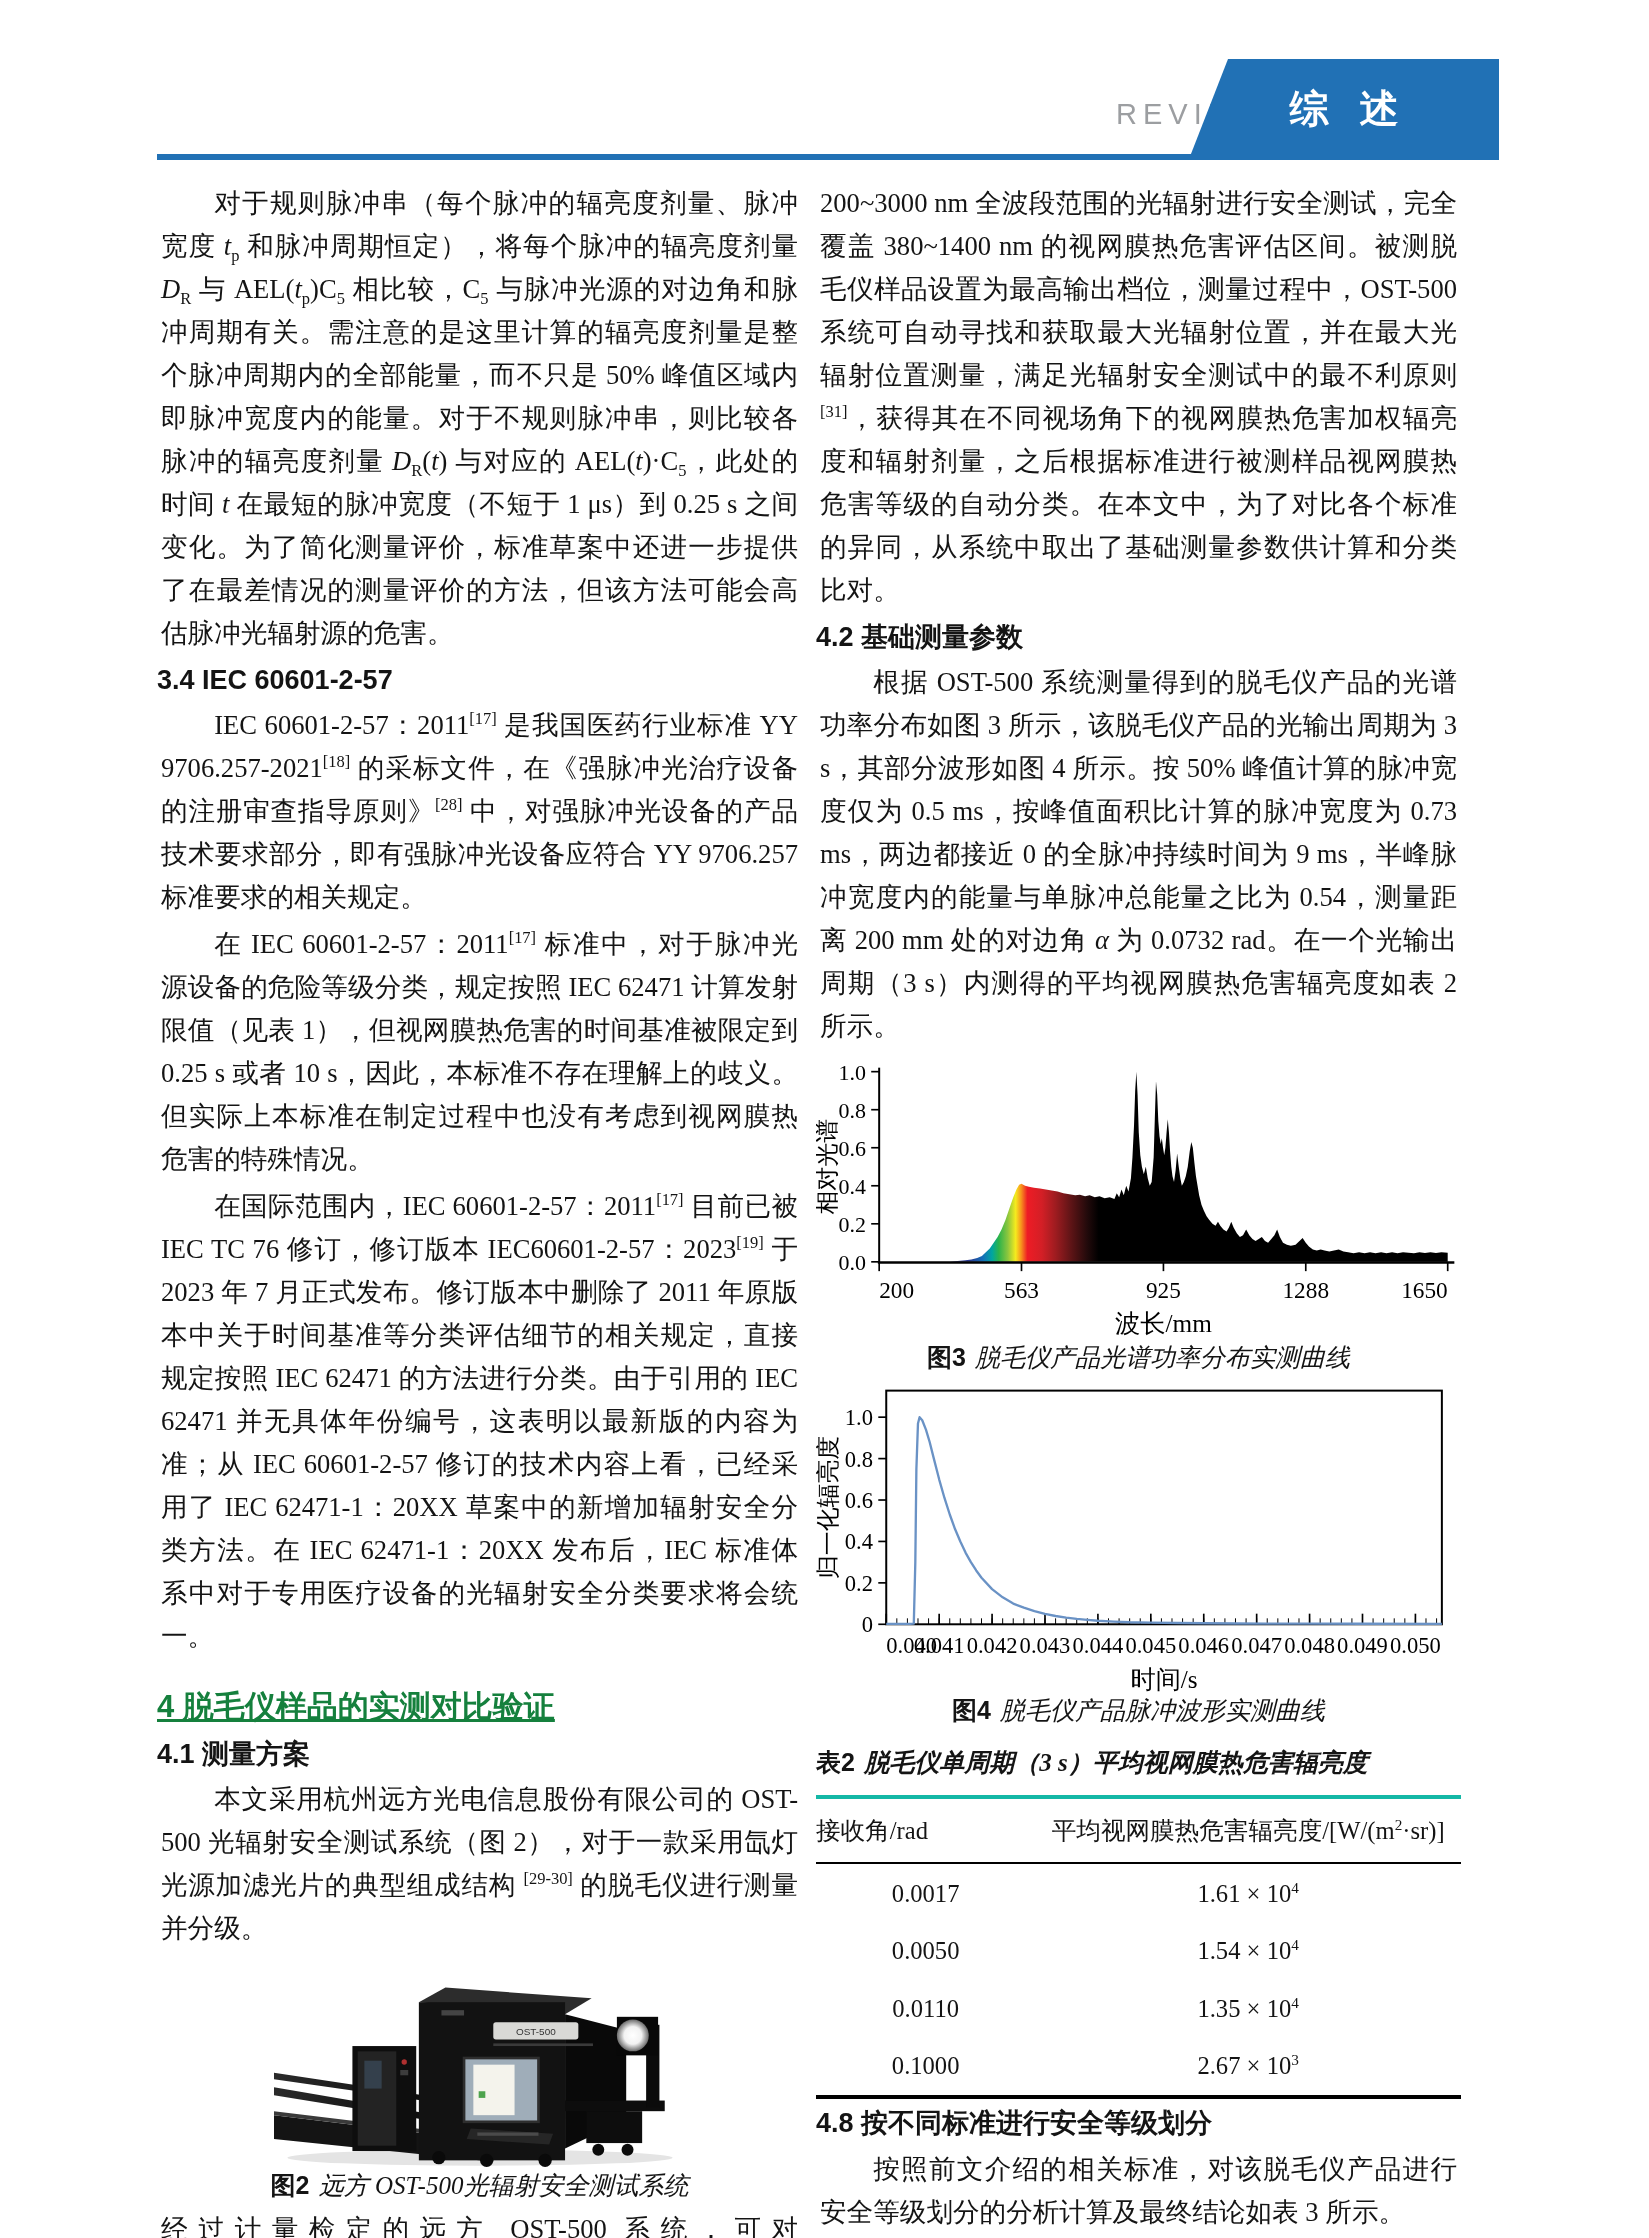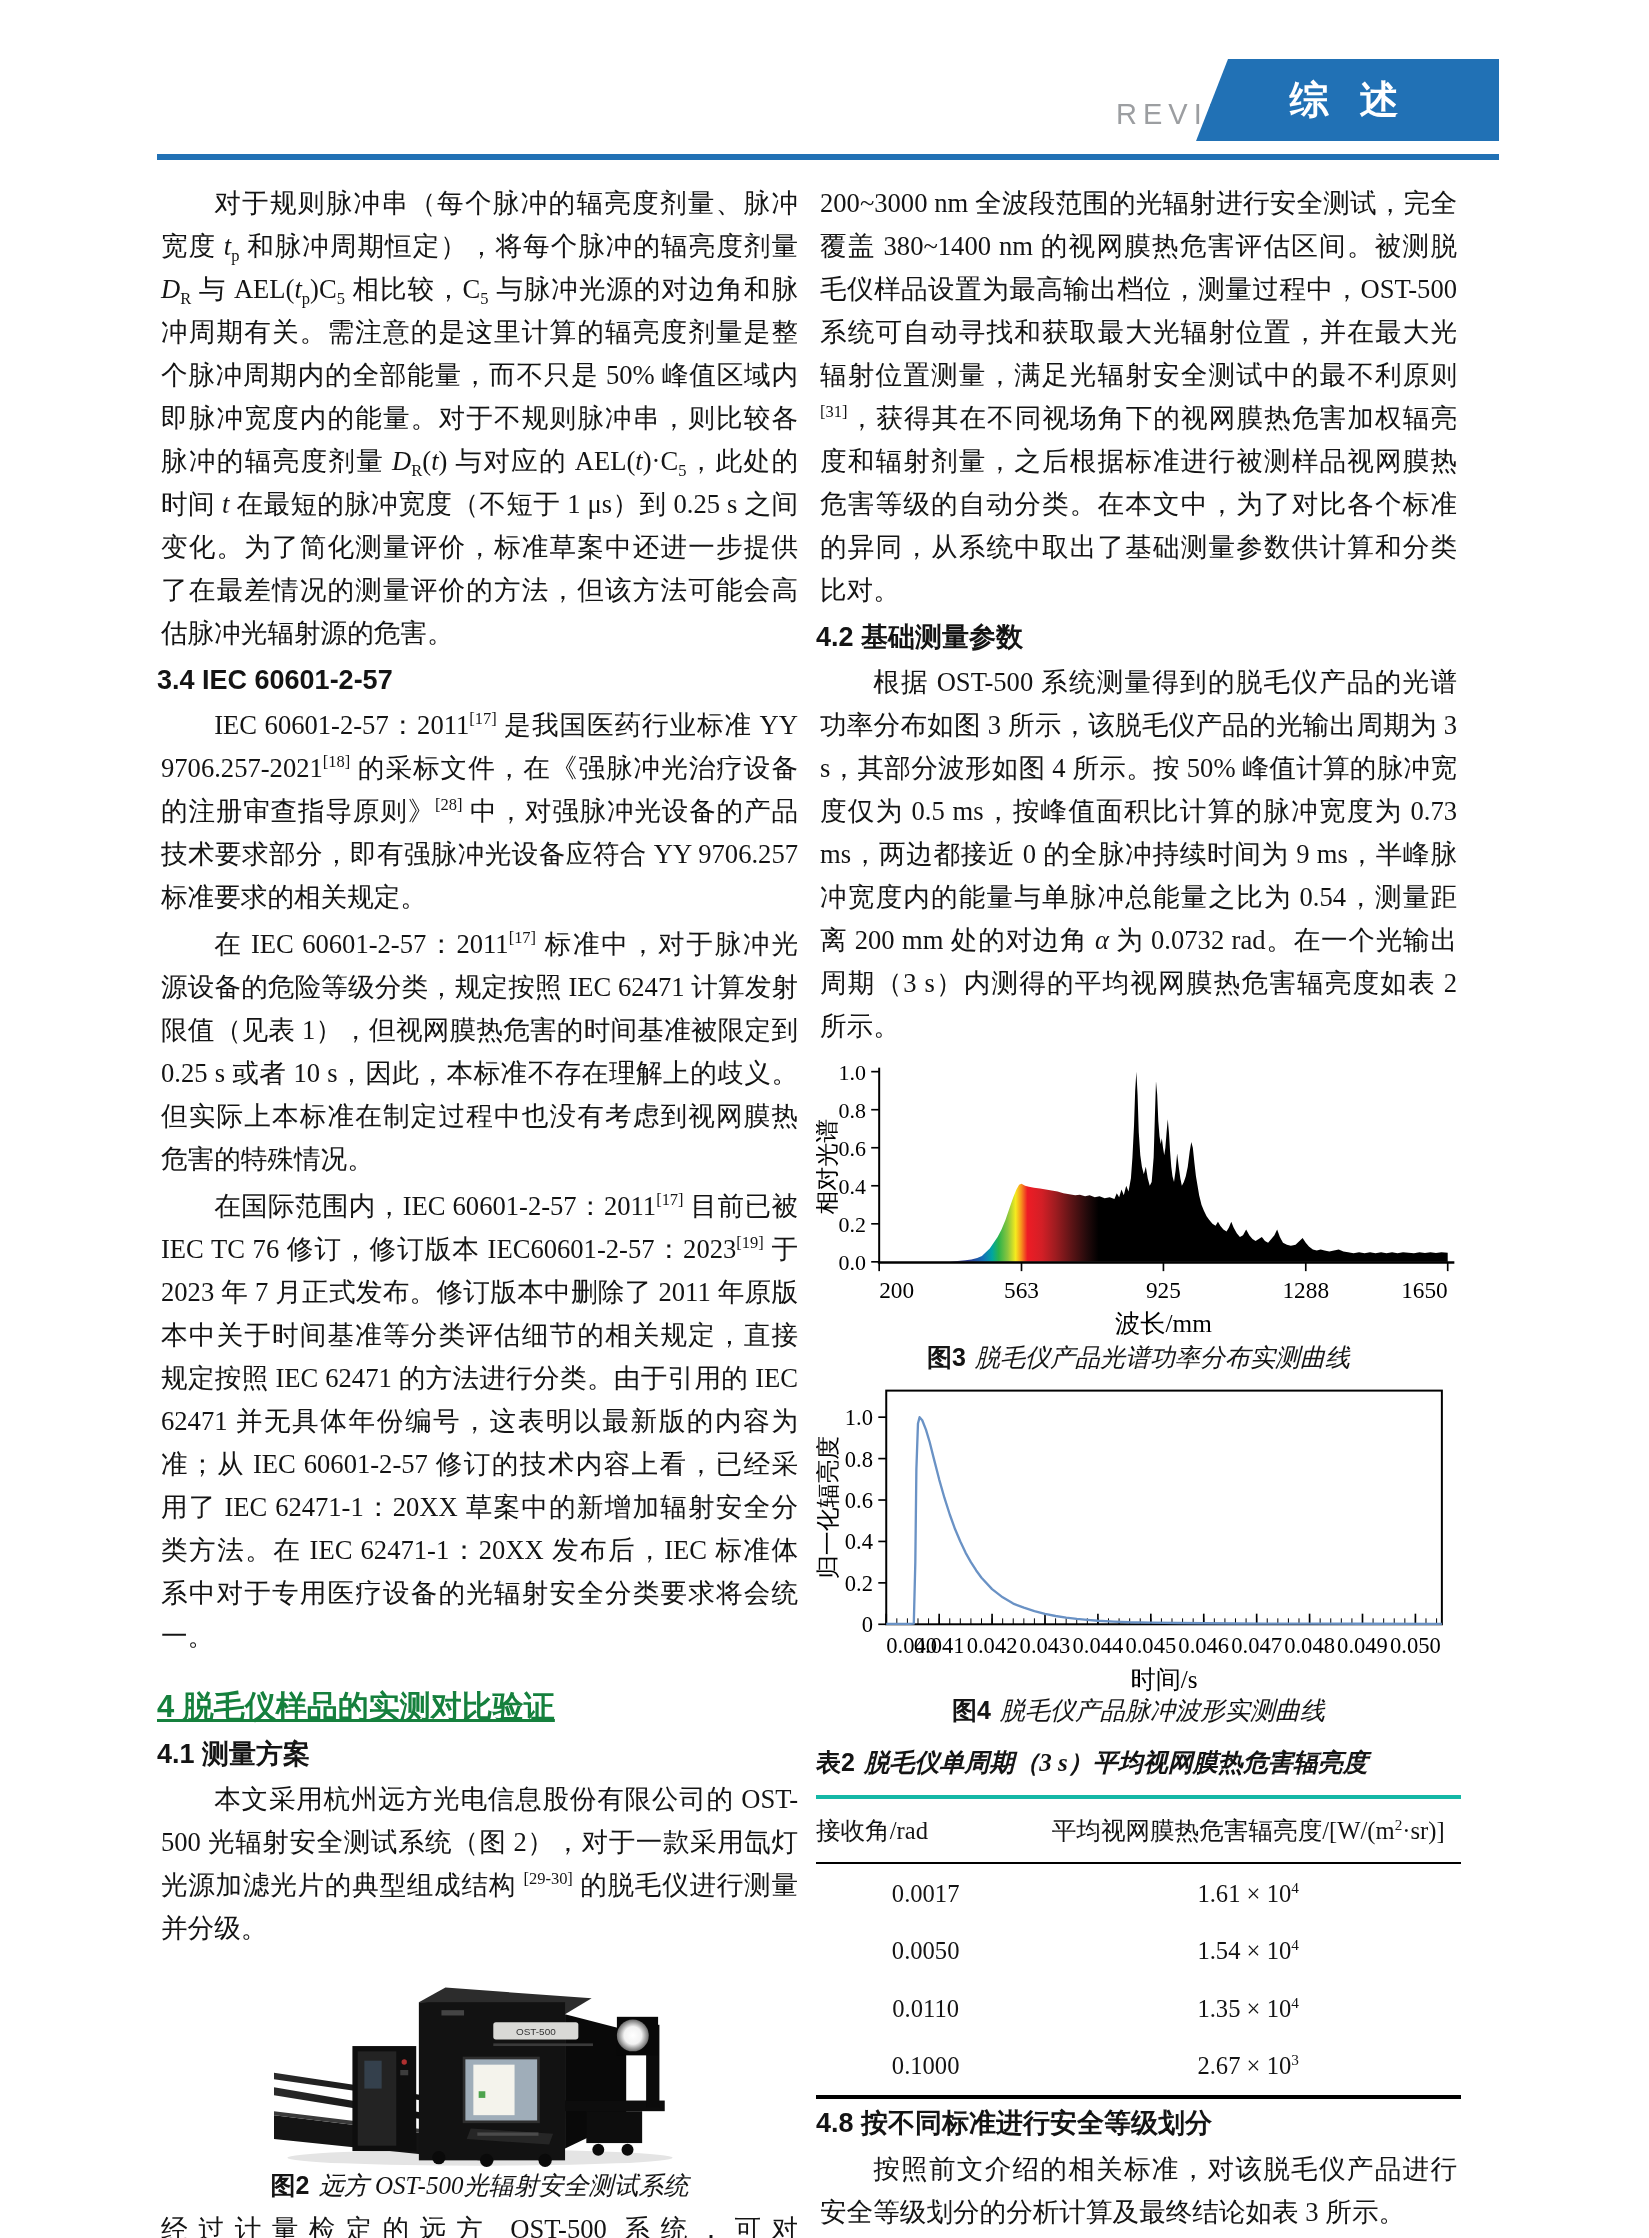--- a/index.html
+++ b/index.html
@@ -1,21 +1,21 @@
 <!DOCTYPE html>
 <html style="font-size:10.6px"><head>
 <meta charset="utf-8">
 <style>
   html,body{margin:0;padding:0;background:#e8e8e8;}
   .page{position:relative;width:1650px;height:2239px;background:#ffffff;margin:0 auto;
         font-family:"Liberation Serif",serif;color:#141414;overflow:hidden;}
   
   .review{position:absolute;left:1116px;top:98px;font-family:"Liberation Sans",sans-serif;
           font-size:29px;letter-spacing:6px;font-weight:400;}
-  .banner{position:absolute;left:1189px;top:59px;width:310px;height:82px;
+  .banner{position:absolute;left:1189px;top:59px;width:310px;height:100px;
           clip-path:polygon(39px 0,310px 0,310px 100px,0 100px);
           display:flex;align-items:center;justify-content:center;}
   .banner-text{color:#ffffff;font-family:"Liberation Sans",sans-serif;font-weight:bold;
           font-size:39px;letter-spacing:31px;text-indent:31px;}
   .hrule{position:absolute;left:157px;top:154px;width:1342px;height:6px;}
   
   .col{position:absolute;top:178px;width:645px;font-size:26.6px;line-height:43px;
        text-align:justify;}
   #col-left{left:157px;}
   #col-right{left:816px;}

